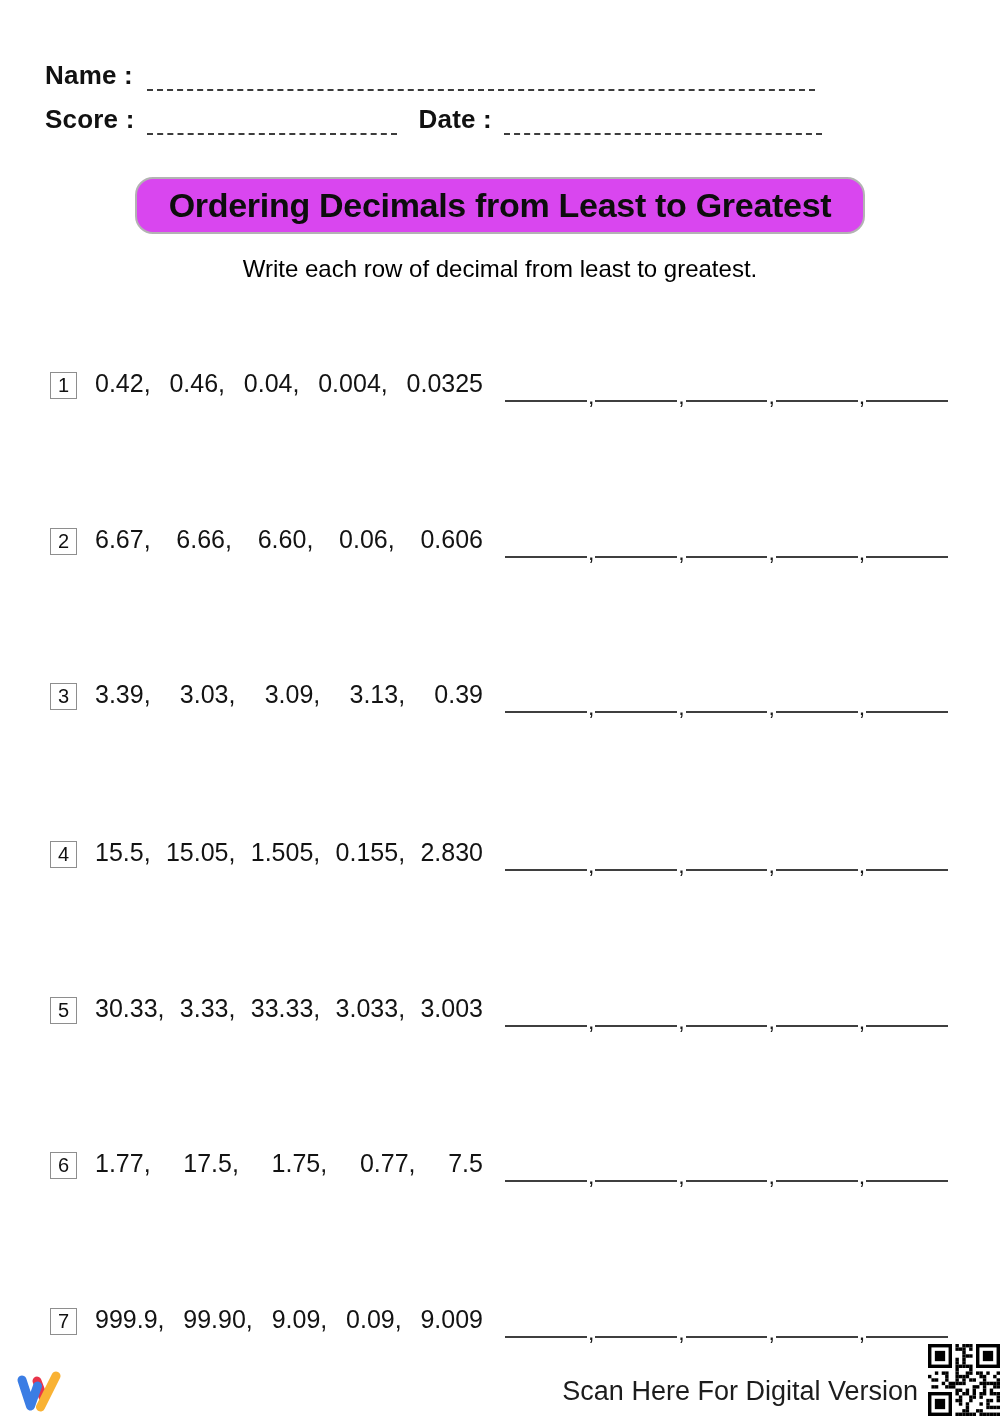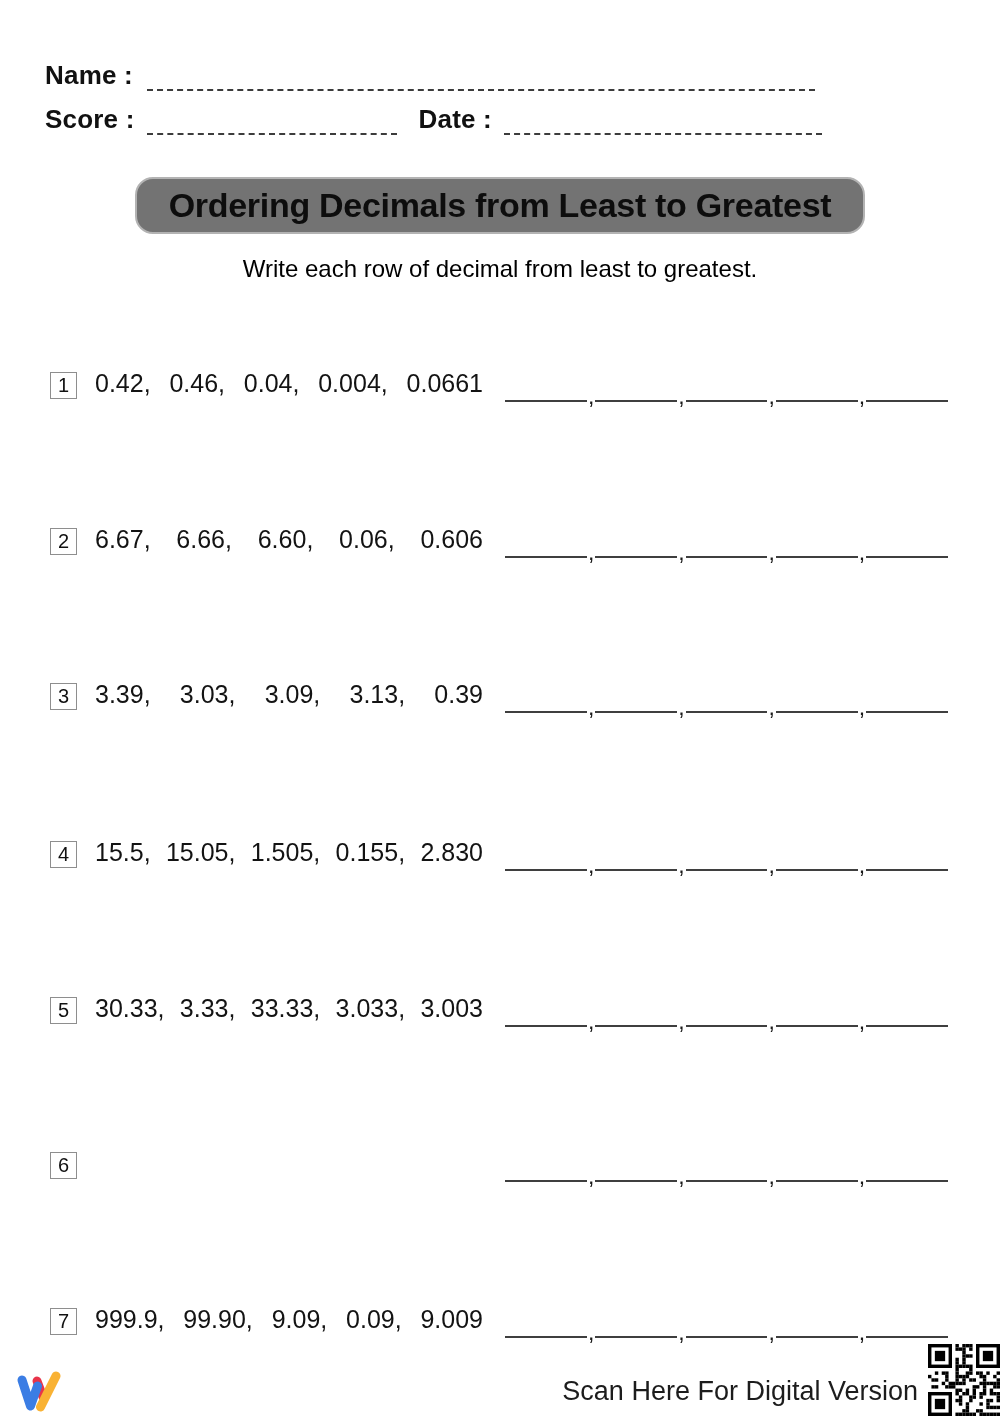--- a/index.html
+++ b/index.html
@@ -20,21 +20,21 @@
   #score-row { left: 45px; top: 88px; }
   #score-line { width: 250px; margin-left: 12px; }
   #date-label { margin-left: 22px; }
   #date-line { width: 318px; margin-left: 12px; }
 
   
   .title-box {
     position: absolute; left: 135px; top: 177px; width: 730px; height: 57px;
     border: 2px solid #b3b3b3; border-radius: 18px;
     display: flex; align-items: center; justify-content: center;
-    background: #737373;
+    background: #d946ef;
   }
   .title-text { font-size: 34px; font-weight: 700; color: #0d0d0d; letter-spacing: -0.3px; white-space: nowrap; }
   .instruction {
     position: absolute; left: 0; top: 255px; width: 1000px;
     text-align: center; font-size: 24px; font-weight: 500; color: #000000;
   }
 
   
   .row { position: absolute; left: 0; width: 1000px; height: 42px; }
   .qnum {
@@ -96,21 +96,21 @@
 
   <div class="row" style="top:366px">
     <div class="qnum">
         <span>1</span>
       </div>
     <div class="values">
       <span>0.42,</span>
         <span>0.46,</span>
         <span>0.04,</span>
         <span>0.004,</span>
-        <span>0.0661</span>
+        <span>0.0325</span>
     </div>
     <div class="blanks">
       <span class="blank"></span>
         <span class="comma">,</span>
         <span class="blank"></span>
         <span class="comma">,</span>
         <span class="blank"></span>
         <span class="comma">,</span>
         <span class="blank"></span>
         <span class="comma">,</span>
@@ -211,20 +211,27 @@
         <span class="blank"></span>
         <span class="comma">,</span>
         <span class="blank"></span>
     </div>
   </div>
 
   <div class="row" style="top:1146px">
     <div class="qnum">
         <span>6</span>
       </div>
+    <div class="values">
+      <span>1.77,</span>
+        <span>17.5,</span>
+        <span>1.75,</span>
+        <span>0.77,</span>
+        <span>7.5</span>
+    </div>
     <div class="blanks">
       <span class="blank"></span>
         <span class="comma">,</span>
         <span class="blank"></span>
         <span class="comma">,</span>
         <span class="blank"></span>
         <span class="comma">,</span>
         <span class="blank"></span>
         <span class="comma">,</span>
         <span class="blank"></span>

